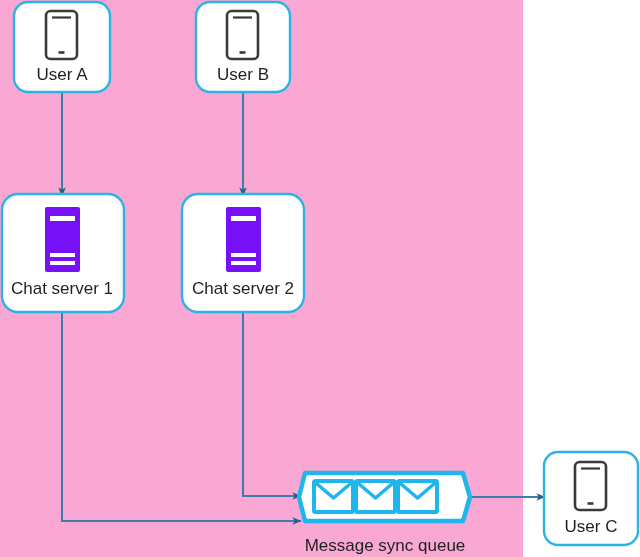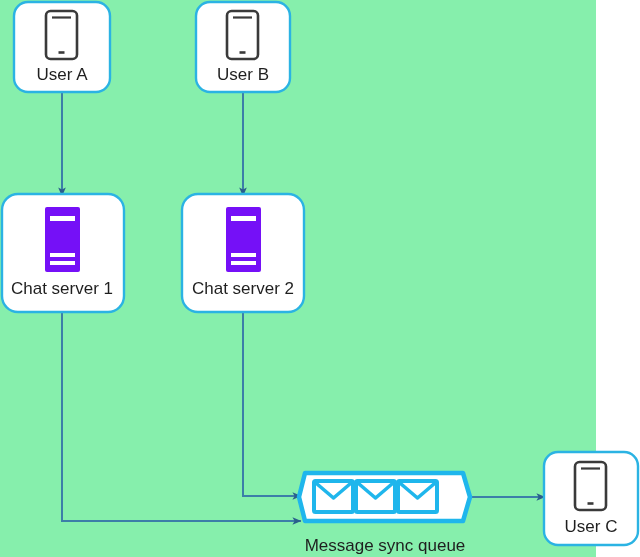--- a/index.html
+++ b/index.html
@@ -8,23 +8,23 @@
     background: #ffffff;
   }
   body {
     width: 640px;
     height: 557px;
     overflow: hidden;
     font-family: "Liberation Sans", sans-serif;
   }
   #canvas {
     position: relative;
-    width: 596px;
+    width: 523px;
     height: 557px;
-    background: #86efac;
+    background: #f9a8d4;
   }
   #diagram-svg {
     position: absolute;
     top: 0;
     left: 0;
     width: 640px;
     height: 557px;
   }
   .node-label {
     font-family: "Liberation Sans", sans-serif;

